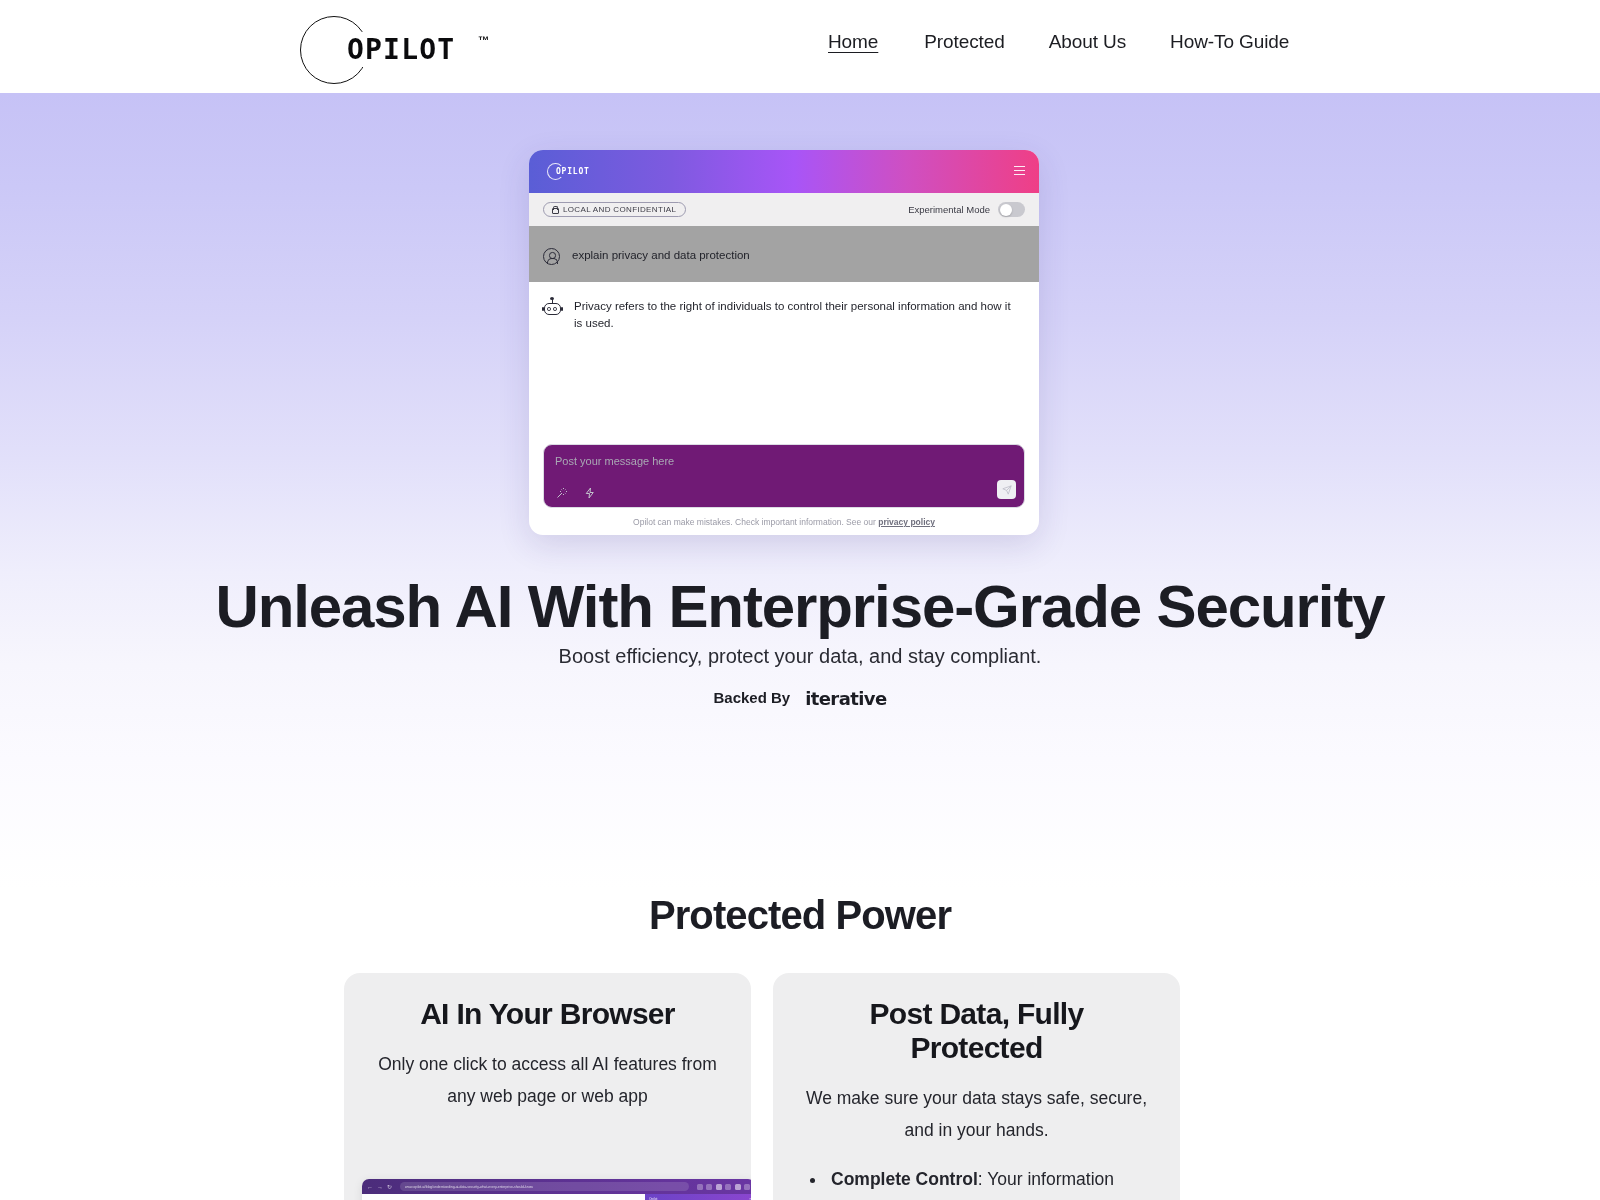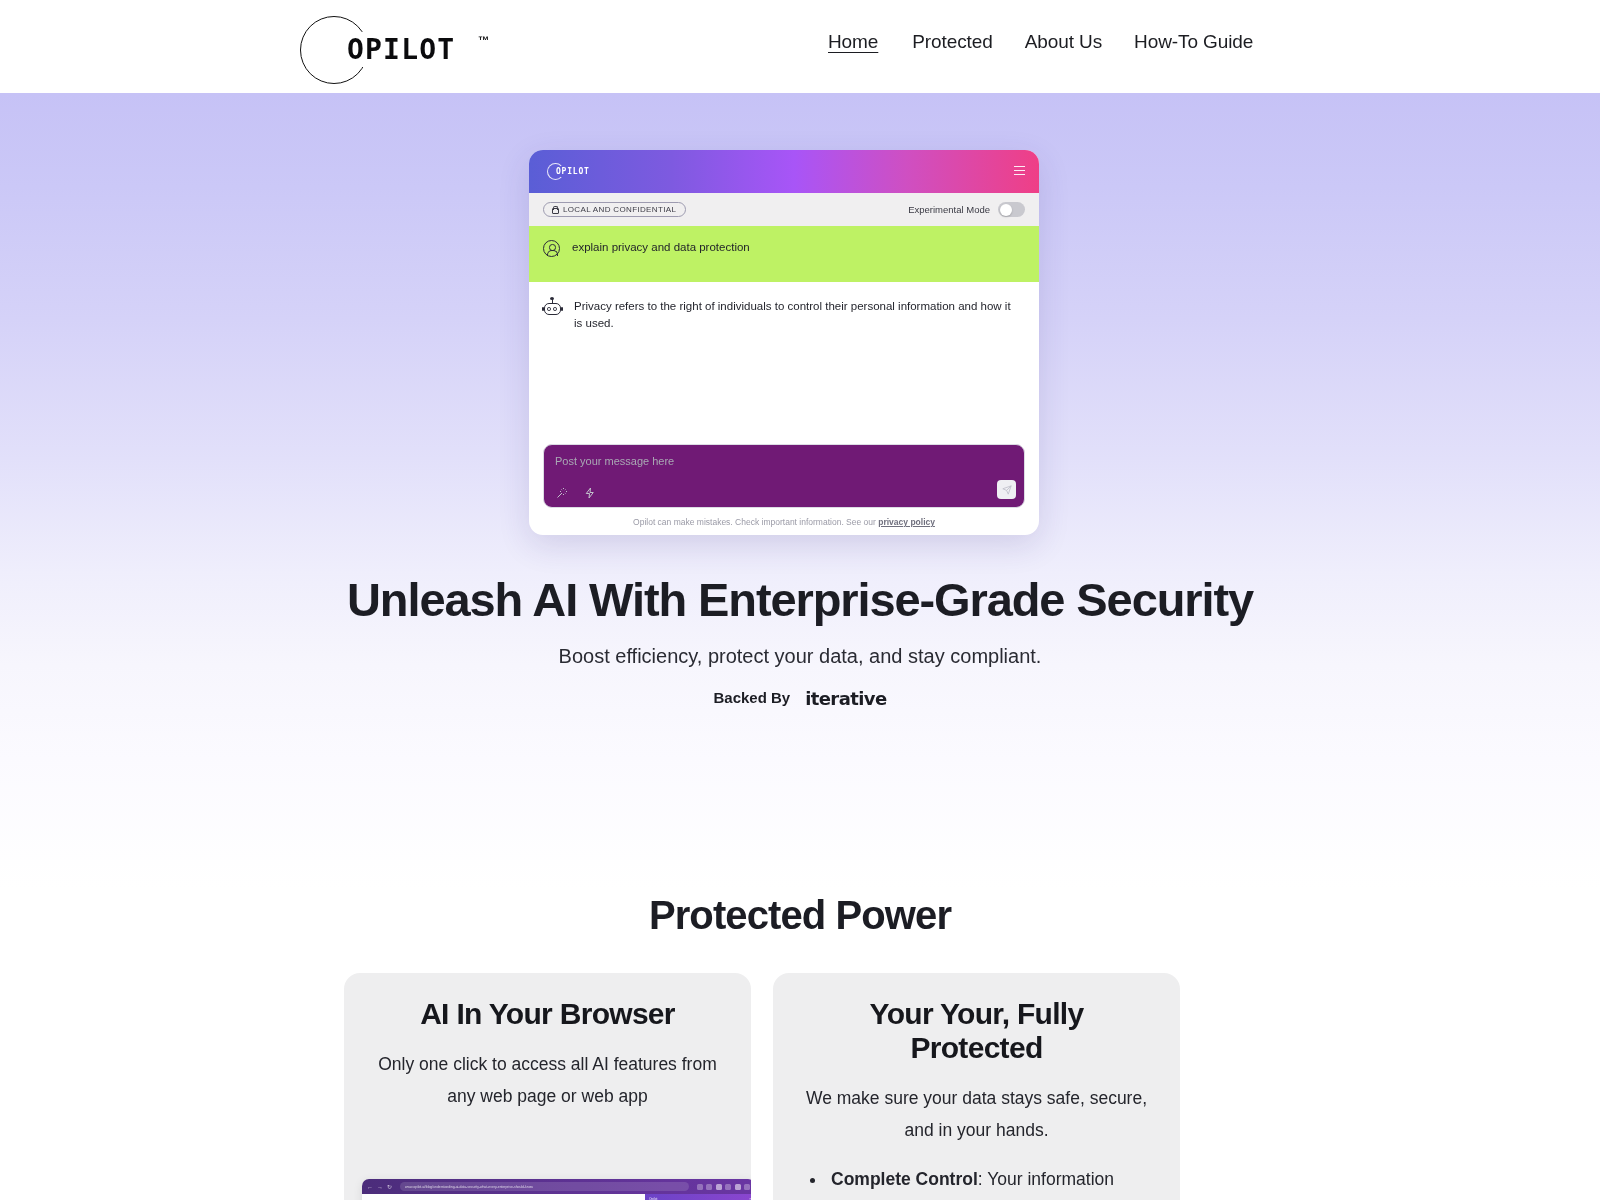--- a/index.html
+++ b/index.html
@@ -39,21 +39,21 @@
     background: #ffffff;
     padding: 1px 2px 1px 3px;
   }
   .logo-tm {
     position: absolute; left: 178px; top: 22px;
     font-size: 11px; font-weight: 700; color: #0b0b0d;
     font-family: "Liberation Sans", sans-serif;
   }
   .nav {
     position: absolute; left: 828px; top: 31px;
-    display: flex; align-items: flex-end; gap: 0px;
+    display: flex; align-items: flex-end; gap: 12px;
   }
   .nav a {
     font-size: 19px;
     color: #1c1d22;
     text-decoration: none;
     padding: 0 32px 0 0;
     white-space: nowrap;
     letter-spacing: -0.1px;
   }
   .nav a:first-child { padding-right: 34px; }
@@ -149,22 +149,22 @@
     background: #c9c9cf; position: relative;
   }
   .toggle .knob {
     position: absolute; left: 1.5px; top: 1.5px;
     width: 12px; height: 12px; border-radius: 50%;
     background: #ffffff;
     box-shadow: 0 1px 2px rgba(0,0,0,0.2);
   }
 
   .msg-user {
-    background: #bef264;
-    padding: 13px 14px 14px 14px;
+    background: #a3a3a3;
+    padding: 21px 14px 14px 14px;
     display: flex; gap: 12px; align-items: flex-start;
     min-height: 56px;
   }
   .avatar-ico {
     width: 17px; height: 17px; border-radius: 50%;
     border: 1.2px solid #2b2b38; position: relative; flex-shrink: 0;
     margin-top: 1px;
   }
   .avatar-ico::before {
     content:""; position:absolute; left:5.2px; top:3px; width:4.5px; height:4.5px;
@@ -232,21 +232,21 @@
   .disclaimer {
     position: absolute; bottom: 8px; left: 0; width: 100%;
     text-align: center; font-size: 8.5px; color: #9a9aa6;
   }
   .disclaimer a { color: #6f6f7d; text-decoration: underline; font-weight: 700; }
 
   
   .hero-title {
     position: absolute; top: 572px; left: 0; width: 1600px;
     text-align: center;
-    font-size: 47px; font-weight: 700; letter-spacing: -1.1px;
+    font-size: 60px; font-weight: 700; letter-spacing: -1.1px;
     color: #1c1d24;
   }
   .hero-sub {
     position: absolute; top: 645px; left: 0; width: 1600px;
     text-align: center; font-size: 20px; color: #2a2b33;
   }
   .backed {
     position: absolute; top: 688px; left: 0; width: 1600px;
     text-align: center;
     font-size: 15px; font-weight: 700; color: #1c1d24;
@@ -504,20 +504,20 @@
             <div class="sl" style="width:85%"></div>
             <div class="sl" style="width:91%"></div>
 
           </div>
         </div>
       </div>
     </div>
   </div>
 
   <div class="card">
-    <div class="card-title">Your Your, Fully Protected</div>
+    <div class="card-title">Post Data, Fully Protected</div>
     <div class="card-sub">We make sure your data stays safe, secure, and in your hands.</div>
     <ul class="card-list">
       <li><b>Complete Control</b><span>: Your information never leaves your device, giving you full control.</span></li>
     </ul>
   </div>
 
 </div>
 
 </body></html>

